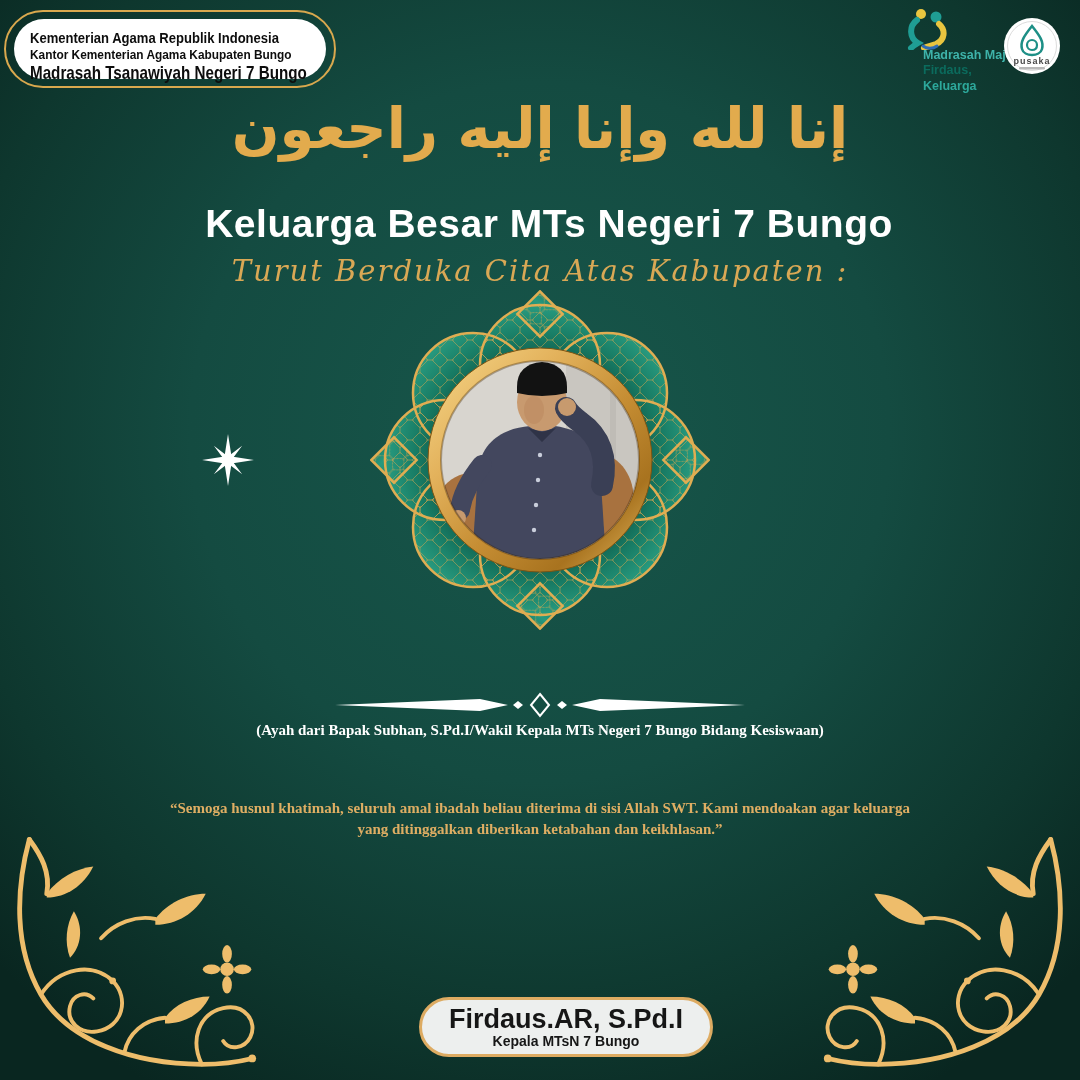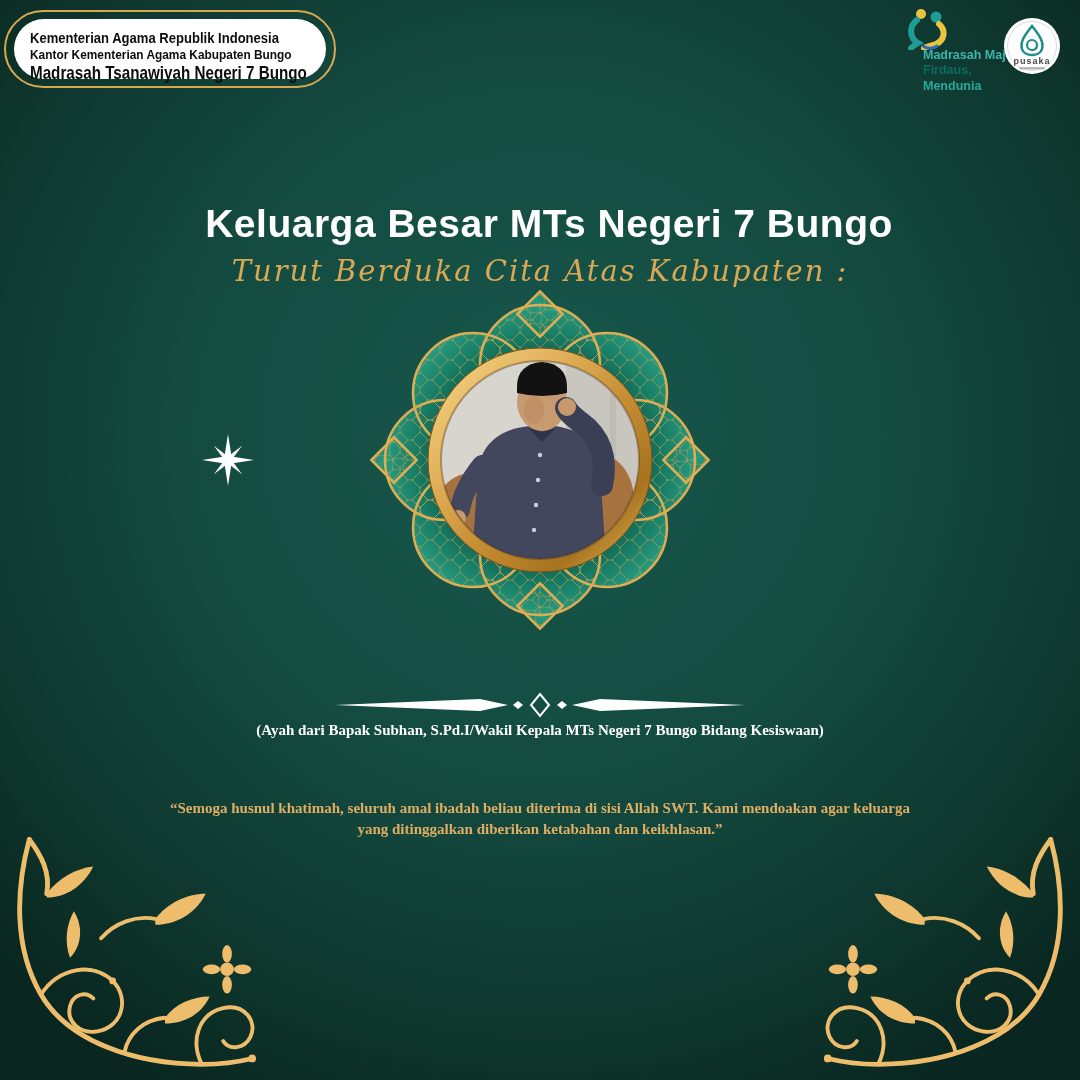--- a/index.html
+++ b/index.html
@@ -131,33 +131,34 @@
     <svg width="46" height="42" viewBox="0 0 46 42">
       <circle cx="18" cy="6" r="5" fill="#e9c53f"></circle>
       <path d="M14,12 C6,18 6,30 15,35 C10,38 8,40 8,40" fill="none" stroke="#1f9d94" stroke-width="6" stroke-linecap="round"></path>
       <circle cx="33" cy="9" r="5.5" fill="#1f9d94"></circle>
       <path d="M36,16 C43,22 42,32 33,36 C28,38 24,38 21,40" fill="none" stroke="#e9c53f" stroke-width="6" stroke-linecap="round"></path>
       <path d="M20,38 C24,41 30,41 34,38" fill="none" stroke="#2f6db5" stroke-width="3" stroke-linecap="round"></path>
     </svg>
     <div class="moto-text">
       <span class="m1">Madrasah Maju,</span>
       <span class="m2">Firdaus,</span>
-      <span class="m3">Mendunia</span>
+      <span class="m3">Keluarga</span>
     </div>
   </div>
 
   <svg class="pusaka" width="58" height="58" viewBox="0 0 58 58">
     <circle cx="29" cy="29" r="28" fill="#ffffff"></circle>
     <circle cx="29" cy="29" r="24.5" fill="none" stroke="#dcdcdc" stroke-width="1"></circle>
     <path d="M29,9 C21,19 17,25 19,32 C21,40 37,40 39,32 C41,25 37,19 29,9 Z" fill="none" stroke="#1d8f86" stroke-width="2.5"></path>
     <path d="M29,33 a5,5 0 1 1 5,-5 c0,3 -2,5 -5,5" fill="none" stroke="#1d8f86" stroke-width="2.2"></path>
     <text x="29" y="47" text-anchor="middle" font-family="Liberation Sans, sans-serif" font-size="9" font-weight="bold" fill="#4a4a4a" letter-spacing="1">pusaka</text>
     <rect x="16" y="50" width="26" height="2.4" rx="1.2" fill="#b8b8b8"></rect>
   </svg>
 
+  <div class="arabic">إنا لله وإنا إليه راجعون</div>
 
   <div class="title">Keluarga Besar MTs Negeri 7 Bungo</div>
   <div class="subtitle">Turut Berduka Cita Atas Kabupaten :</div>
 
   <div class="frame">
     <svg width="340" height="340" viewBox="0 0 340 340">
       <defs>
         <radialGradient id="tg" gradientUnits="userSpaceOnUse" cx="170" cy="170" r="170">
           <stop offset="0%" stop-color="#0a332b"></stop>
           <stop offset="45%" stop-color="#0d4036"></stop>
@@ -234,20 +235,24 @@
     <polygon points="0,13 145,7 173,13 145,19" fill="#ffffff"></polygon>
     <polygon points="410,13 265,7 237,13 265,19" fill="#ffffff"></polygon>
     <polygon points="183,9 188,13 183,17 178,13" fill="#ffffff"></polygon>
     <polygon points="227,9 232,13 227,17 222,13" fill="#ffffff"></polygon>
     <polygon points="205,2 214,13 205,24 196,13" fill="none" stroke="#ffffff" stroke-width="2"></polygon>
   </svg>
   <div class="relation">(Ayah dari Bapak Subhan, S.Pd.I/Wakil Kepala MTs Negeri 7 Bungo Bidang Kesiswaan)</div>
 
   <div class="quote">“Semoga husnul khatimah, seluruh amal ibadah beliau diterima di sisi Allah SWT. Kami mendoakan agar keluarga yang ditinggalkan diberikan ketabahan dan keikhlasan.”</div>
 
+  <div class="sig">
+    <div class="sig-name">Firdaus.AR, S.Pd.I</div>
+    <div class="sig-title">Kepala MTsN 7 Bungo</div>
+  </div>
 
   <svg class="corner corner-left" viewBox="0 0 260 260">
     <use href="#flourishG" transform="translate(0,0)"></use>
   </svg>
   <svg class="corner corner-right" viewBox="0 0 260 260">
     <use href="#flourishG"></use>
   </svg>
 
 </div>
 

